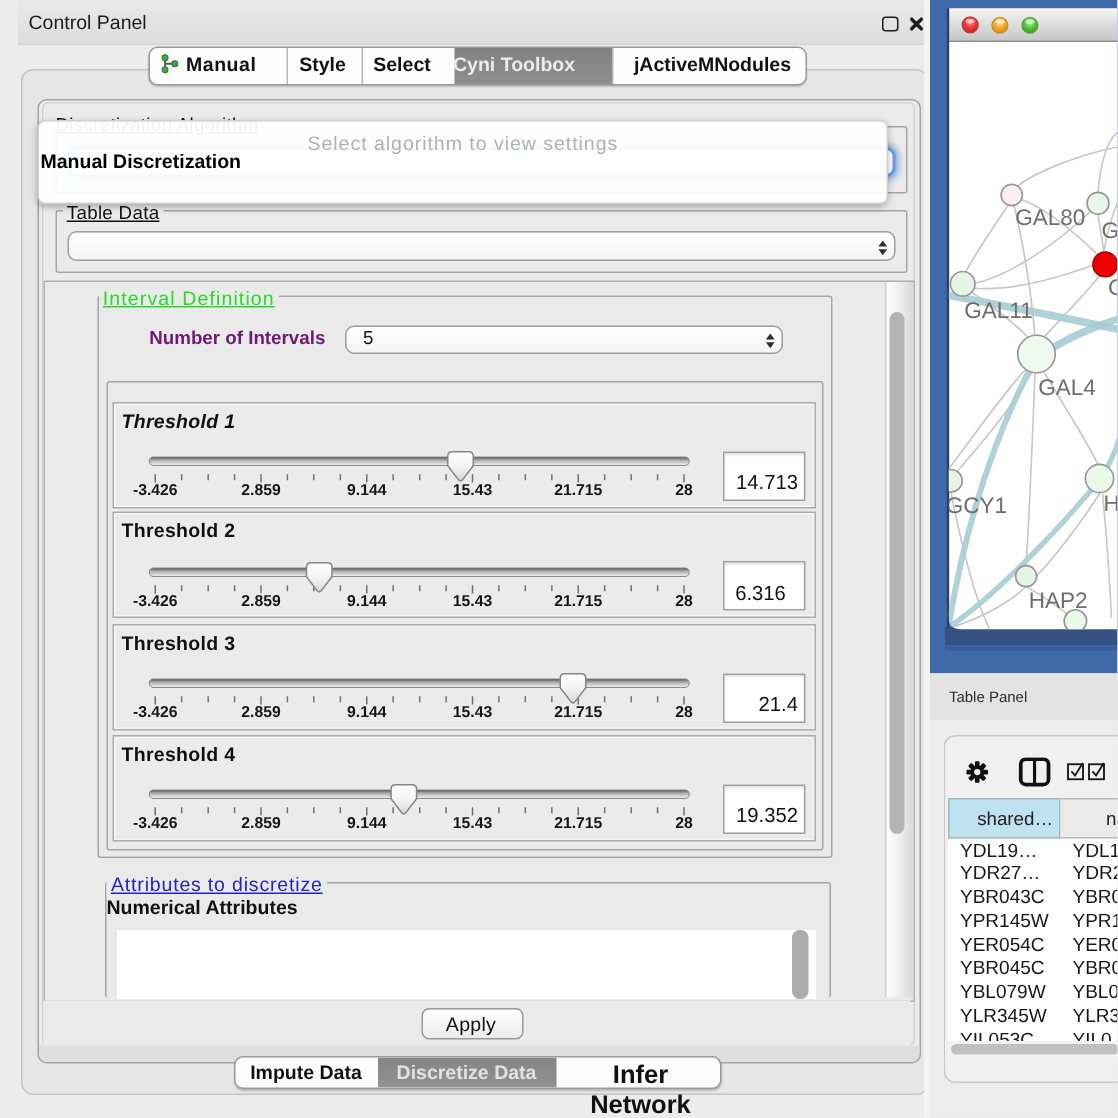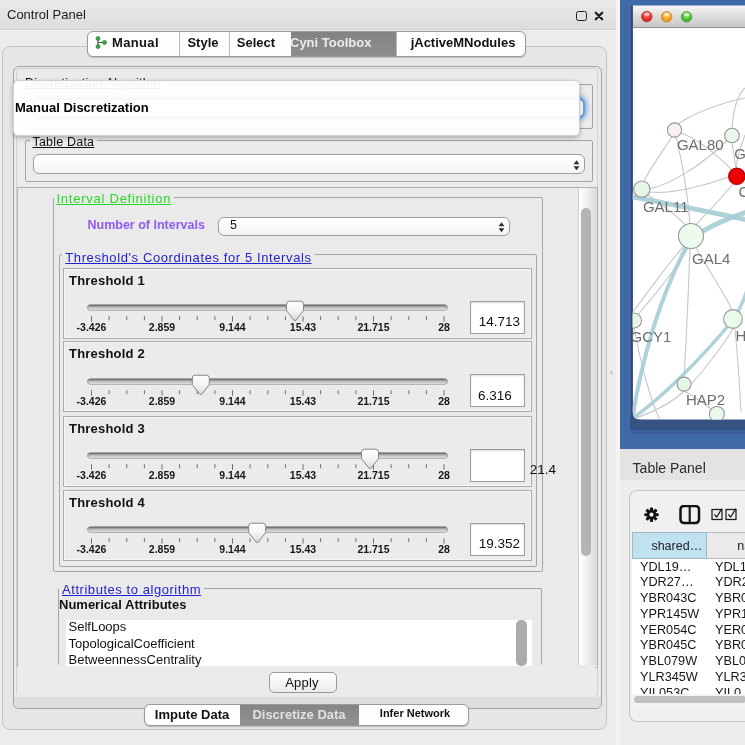--- a/index.html
+++ b/index.html
@@ -6,21 +6,21 @@
   body{width:745px;height:745px;overflow:hidden;font-family:"Liberation Sans",sans-serif;background:#ececec;}
   #page{position:relative;width:745px;height:745px;overflow:hidden;}
   .abs{position:absolute;}
   .gbox{position:absolute;border:1px solid #a9a9a9;border-radius:2px;}
   .gbl{position:absolute;background:#e9e9e9;padding:0 3px;white-space:nowrap;text-decoration:underline;}
 </style>
 </head>
 <body>
 <div id="page">
 
-<div class="abs" id="cpanel" style="left:0;top:0;width:616px;height:721px;background:#ececec;">
+<div class="abs" id="cpanel" style="left:12px;top:0;width:616px;height:721px;background:#ececec;">
   <div class="abs" style="left:1.8px;top:45.5px;width:605.5px;height:684px;background:#e6e6e6;border:1px solid #c4c4c4;border-radius:8px;box-sizing:border-box;"></div>
 
   <div class="abs" style="left:0;top:0;width:616px;height:28.5px;background:linear-gradient(#e9e9e9,#dddddd);border-bottom:1px solid #d2d2d2;"></div>
   <div class="abs" style="left:7px;top:6.5px;font-size:13px;color:#1c1c1c;">Control Panel</div>
 
   <div class="abs" style="left:576px;top:10.5px;width:8.5px;height:8.5px;border:1.6px solid #1c1c1c;border-radius:2.5px;"></div>
   <svg class="abs" style="left:594px;top:10.5px;" width="10" height="10" viewBox="0 0 10 10">
         <path d="M1.8 1.8 L8.2 8.2 M8.2 1.8 L1.8 8.2" stroke="#1c1c1c" stroke-width="2.3" stroke-linecap="round"></path>
       </svg>
 
@@ -59,33 +59,32 @@
   </svg>
 
   <div class="abs" style="left:17px;top:186.5px;width:579px;height:479px;background:#eaeaea;border:1px solid #b0b0b0;"></div>
 
   <div class="abs" style="left:577.5px;top:187.5px;width:18px;height:477px;background:linear-gradient(90deg,#ffffff,#f2f2f2 40%,#d8d8d8);border-left:1px solid #cfcfcf;"></div>
   <div class="abs" style="left:581px;top:208px;width:10px;height:348px;background:#b4b4b4;border-radius:5px;"></div>
 
   <div class="gbox" style="left:52.9px;top:196.6px;width:490.2px;height:375.9px;border-color:#a5a5a5;background:transparent;box-sizing:border-box;"></div>
   <div class="gbl" style="left:53.5px;top:191px;font-size:13px;letter-spacing:0.75px;color:#27da27;background:#eaeaea;">Interval Definition</div>
 
-  <div class="abs" style="left:87.5px;top:217.9px;font-size:12.5px;font-weight:700;color:#8b5cf6;">Number of Intervals</div>
+  <div class="abs" style="left:87.5px;top:217.9px;font-size:12.5px;font-weight:700;color:#701a75;">Number of Intervals</div>
   <div class="abs" style="left:218px;top:216.5px;width:292px;height:19.2px;background:linear-gradient(#ffffff,#f4f4f4);border:1px solid #9e9e9e;border-radius:6px;box-sizing:border-box;"></div>
   <div class="abs" style="left:230px;top:218.3px;font-size:12.5px;color:#111;">5</div>
   <svg class="abs" style="left:497.5px;top:221.7px" width="7" height="11" viewBox="0 0 7 11">
     <path d="M3.5 0.3 L6.4 4.3 L0.6 4.3 Z" fill="#2e2e2e"></path>
     <path d="M3.5 10.2 L6.4 6.2 L0.6 6.2 Z" fill="#2e2e2e"></path>
   </svg>
 
   <div class="gbox" style="left:58.7px;top:253.5px;width:477.9px;height:313.5px;border-color:#a5a5a5;box-sizing:border-box;"></div>
-  <div class="gbl" style="left:62.3px;top:250px;font-size:13px;letter-spacing:0.6px;color:#2222cc;background:#eaeaea;">Threshold's Coordinates for 5 Intervals</div>
 
   <div class="abs" style="left:62.7px;top:267.5px;width:469.7px;height:71px;background:#ebebeb;border:1px solid #ababab;box-shadow:inset 0 0 0 1px #f6f6f6;box-sizing:border-box;"></div>
-  <div class="abs" style="left:69px;top:272.7px;font-size:13px;font-weight:700;letter-spacing:0.2px;color:#111;">Threshold 1</div>
+  <div class="abs" style="left:69px;top:272.7px;font-size:13px;font-weight:700;letter-spacing:0.2px;color:#111;font-style:italic;">Threshold 1</div>
   <svg class="abs" style="left:63px;top:289.0px" width="469" height="50" viewBox="0 0 469 50">
     <defs>
       <linearGradient id="trk1" x1="0" y1="0" x2="0" y2="1">
             <stop offset="0" stop-color="#4f4f4f"></stop>
             <stop offset="0.35" stop-color="#a9a9a9"></stop>
             <stop offset="0.8" stop-color="#dedede"></stop>
             <stop offset="1" stop-color="#f0f0f0"></stop>
           </linearGradient>
       <linearGradient id="thm1" x1="0" y1="0" x2="0" y2="1">
             <stop offset="0" stop-color="#ffffff"></stop>
@@ -215,21 +214,21 @@
         <line x1="381.0" y1="27.2" x2="381.0" y2="32.7" stroke="#6f6f6f" stroke-width="1"></line>
     <path d="M 298.5 21.5 L 298.5 15.2 Q 298.5 12.2 301.5 12.2 L 312.5 12.2 Q 315.5 12.2 315.5 15.2 L 315.5 21.5 L 308.3 30.9 Q 307.0 32.3 305.7 30.9 Z" fill="url(#thm3)" stroke="#858585" stroke-width="1"></path>
   </svg>
   <div class="abs" style="left:56.5px;top:469.0px;width:70px;text-align:center;font-size:10.5px;font-weight:700;color:#161616;">-3.426</div>
   <div class="abs" style="left:127.0px;top:469.0px;width:70px;text-align:center;font-size:10.5px;font-weight:700;color:#161616;">2.859</div>
   <div class="abs" style="left:197.5px;top:469.0px;width:70px;text-align:center;font-size:10.5px;font-weight:700;color:#161616;">9.144</div>
   <div class="abs" style="left:268.0px;top:469.0px;width:70px;text-align:center;font-size:10.5px;font-weight:700;color:#161616;">15.43</div>
   <div class="abs" style="left:338.5px;top:469.0px;width:70px;text-align:center;font-size:10.5px;font-weight:700;color:#161616;">21.715</div>
   <div class="abs" style="left:409.0px;top:469.0px;width:70px;text-align:center;font-size:10.5px;font-weight:700;color:#161616;">28</div>
   <div class="abs" style="left:470px;top:448.5px;width:55px;height:33px;background:#fff;border:1px solid #9e9e9e;box-shadow:inset 0 1px 2px rgba(0,0,0,0.14);box-sizing:border-box;"></div>
-  <div class="abs" style="left:470px;top:462.0px;width:50px;text-align:right;font-size:13.5px;color:#111;margin-left:36px;">21.4</div>
+  <div class="abs" style="left:470px;top:462.0px;width:50px;text-align:right;font-size:13.5px;color:#111;">21.4</div>
 
   <div class="abs" style="left:62.7px;top:489.5px;width:469.7px;height:71px;background:#ebebeb;border:1px solid #ababab;box-shadow:inset 0 0 0 1px #f6f6f6;box-sizing:border-box;"></div>
   <div class="abs" style="left:69px;top:494.7px;font-size:13px;font-weight:700;letter-spacing:0.2px;color:#111;">Threshold 4</div>
   <svg class="abs" style="left:63px;top:511.0px" width="469" height="50" viewBox="0 0 469 50">
     <defs>
       <linearGradient id="trk4" x1="0" y1="0" x2="0" y2="1">
             <stop offset="0" stop-color="#4f4f4f"></stop>
             <stop offset="0.35" stop-color="#a9a9a9"></stop>
             <stop offset="0.8" stop-color="#dedede"></stop>
             <stop offset="1" stop-color="#f0f0f0"></stop>
@@ -267,39 +266,39 @@
   <div class="abs" style="left:56.5px;top:543.0px;width:70px;text-align:center;font-size:10.5px;font-weight:700;color:#161616;">-3.426</div>
   <div class="abs" style="left:127.0px;top:543.0px;width:70px;text-align:center;font-size:10.5px;font-weight:700;color:#161616;">2.859</div>
   <div class="abs" style="left:197.5px;top:543.0px;width:70px;text-align:center;font-size:10.5px;font-weight:700;color:#161616;">9.144</div>
   <div class="abs" style="left:268.0px;top:543.0px;width:70px;text-align:center;font-size:10.5px;font-weight:700;color:#161616;">15.43</div>
   <div class="abs" style="left:338.5px;top:543.0px;width:70px;text-align:center;font-size:10.5px;font-weight:700;color:#161616;">21.715</div>
   <div class="abs" style="left:409.0px;top:543.0px;width:70px;text-align:center;font-size:10.5px;font-weight:700;color:#161616;">28</div>
   <div class="abs" style="left:470px;top:522.5px;width:55px;height:33px;background:#fff;border:1px solid #9e9e9e;box-shadow:inset 0 1px 2px rgba(0,0,0,0.14);box-sizing:border-box;"></div>
   <div class="abs" style="left:470px;top:536.0px;width:50px;text-align:right;font-size:13.5px;color:#111;">19.352</div>
 
   <div class="gbox" style="left:58px;top:587.7px;width:484.4px;height:77px;border-color:#a5a5a5;border-bottom:none;box-sizing:border-box;"></div>
-  <div class="gbl" style="left:59px;top:581.5px;font-size:13px;letter-spacing:0.55px;color:#2222cc;background:#eaeaea;">Attributes to algorithm</div>
+  <div class="gbl" style="left:59px;top:581.5px;font-size:13px;letter-spacing:0.55px;color:#2222cc;background:#eaeaea;">Attributes to discretize</div>
   <div class="abs" style="left:59px;top:597px;font-size:13px;font-weight:700;color:#111;">Numerical Attributes</div>
   <div class="abs" style="left:66px;top:619.5px;width:466px;height:46px;background:#fff;"></div>
-  <div class="abs" style="left:68.5px;top:619.4px;font-size:13px;color:#111;line-height:16.2px;">SelfLoops<br>TopologicalCoefficient<br>BetweennessCentrality</div>
   <div class="abs" style="left:516px;top:620px;width:11px;height:46px;background:#ababab;border-radius:5px;"></div>
 
   <div class="abs" style="left:16.5px;top:666.5px;width:578px;height:30px;background:#ebebeb;"></div>
 
   <div class="abs" style="left:269px;top:672px;width:66px;height:18.5px;background:linear-gradient(#ffffff,#ebebeb);border:1px solid #999;border-radius:5px;"></div>
   <div class="abs" style="left:269px;top:674.5px;width:66px;text-align:center;font-size:13px;letter-spacing:0.2px;color:#111;">Apply</div>
 
   <div class="abs" style="left:143.5px;top:704px;width:323px;height:19.5px;background:#fdfdfd;border:1px solid #9a9a9a;border-radius:6px;box-shadow:0 1px 1px rgba(0,0,0,0.2);overflow:hidden;">
     <div class="abs" style="left:95.8px;top:0;width:118.6px;height:19.5px;background:linear-gradient(#858585,#929292);"></div>
   </div>
   <div class="abs" style="left:144px;top:706.5px;width:96px;text-align:center;font-size:13px;font-weight:600;color:#111;">Impute Data</div>
   <div class="abs" style="left:240px;top:706.5px;width:118px;text-align:center;font-size:13px;font-weight:600;color:#e2e2e2;">Discretize Data</div>
-  <div class="abs" style="left:361px;top:706.5px;width:108px;text-align:center;font-size:11px;font-weight:600;color:#111;">Infer Network</div>
+  <div class="abs" style="left:361px;top:706.5px;width:108px;text-align:center;font-size:17px;font-weight:600;color:#111;">Infer Network</div>
 
   <div class="abs" style="left:13.3px;top:80px;width:565px;height:54px;background:rgba(255,255,255,0.94);border:1px solid #cfcfcf;border-radius:5px;box-shadow:0 2px 5px rgba(0,0,0,0.28);"></div>
+  <div class="abs" style="left:193px;top:87.5px;font-size:13px;letter-spacing:0.65px;color:#b0b0b0;">Select algorithm to view settings</div>
   <div class="abs" style="left:15px;top:100px;font-size:13px;font-weight:700;color:#000;">Manual Discretization</div>
 
   <div class="abs" style="left:610px;top:368px;width:5px;height:7px;color:#777;font-size:8px;">‹</div>
 </div>
 
 <div class="abs" style="left:616px;top:0;width:4px;height:745px;background:#f4f4f4;"></div>
 
 <div class="abs" style="left:620px;top:0;width:125px;height:449px;background:#4069a8;"></div>
 
 <svg class="abs" style="left:620px;top:0;" width="125" height="449" viewBox="0 0 125 449">
@@ -394,21 +393,21 @@
       <text x="72.1" y="263.6">GAL4</text>
       <text x="10.5" y="341.9">GCY1</text>
       <text x="115.6" y="340.6">H</text>
       <text x="65.9" y="405.2">HAP2</text>
     </g>
   </g>
 </svg>
 
 <div class="abs" style="left:620px;top:449px;width:125px;height:296px;background:#ededed;"></div>
 <div class="abs" style="left:620px;top:449px;width:125px;height:31.4px;background:#e3e3e3;"></div>
-<div class="abs" style="left:632.6px;top:459.5px;font-size:14px;color:#2c2c2c;">Table Panel</div>
+<div class="abs" style="left:632.6px;top:459.5px;font-size:10px;color:#2c2c2c;">Table Panel</div>
 
 <div class="abs" style="left:628.5px;top:490px;width:120px;height:229.5px;background:#f0f0f0;border:1px solid #c6c6c6;border-radius:8px 0 0 8px;border-right:none;"></div>
 
 <svg class="abs" style="left:644px;top:505px" width="102" height="21" viewBox="0 0 102 21">
   <g transform="translate(7.5,9.7)">
     <g fill="#111">
       <rect x="-1.55" y="-7.2" width="3.1" height="14.4" rx="0.8"></rect>
       <rect x="-1.55" y="-7.2" width="3.1" height="14.4" rx="0.8" transform="rotate(45)"></rect>
       <rect x="-1.55" y="-7.2" width="3.1" height="14.4" rx="0.8" transform="rotate(90)"></rect>
       <rect x="-1.55" y="-7.2" width="3.1" height="14.4" rx="0.8" transform="rotate(135)"></rect>

